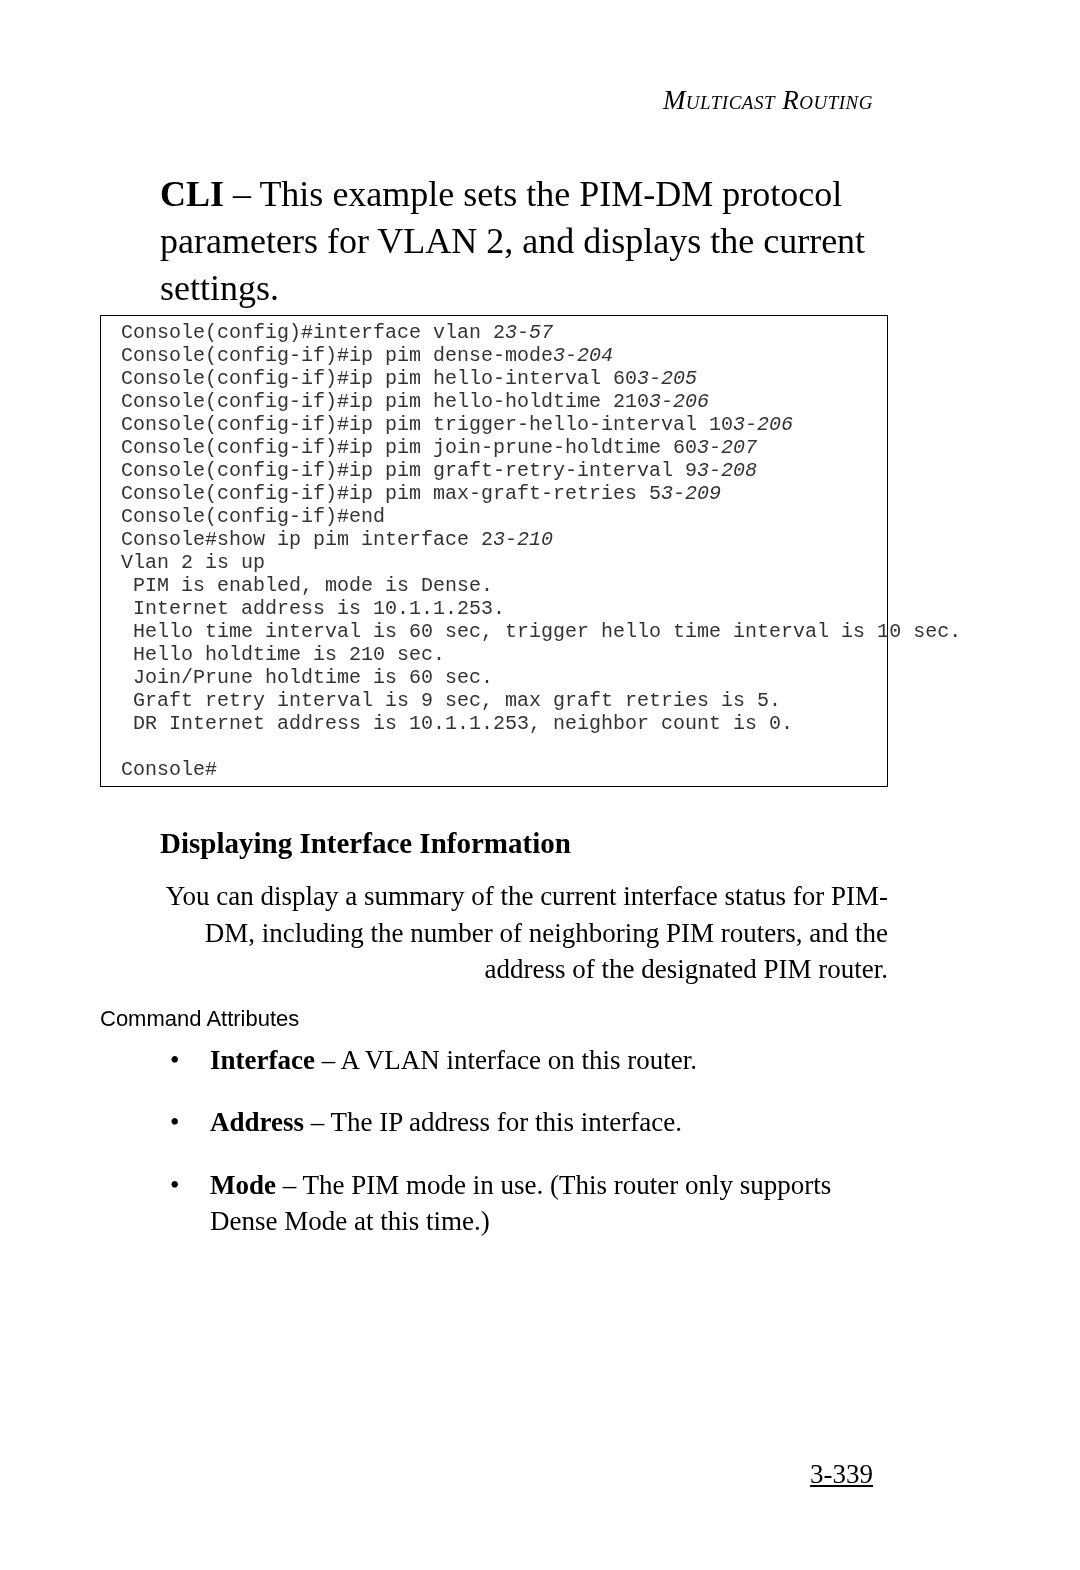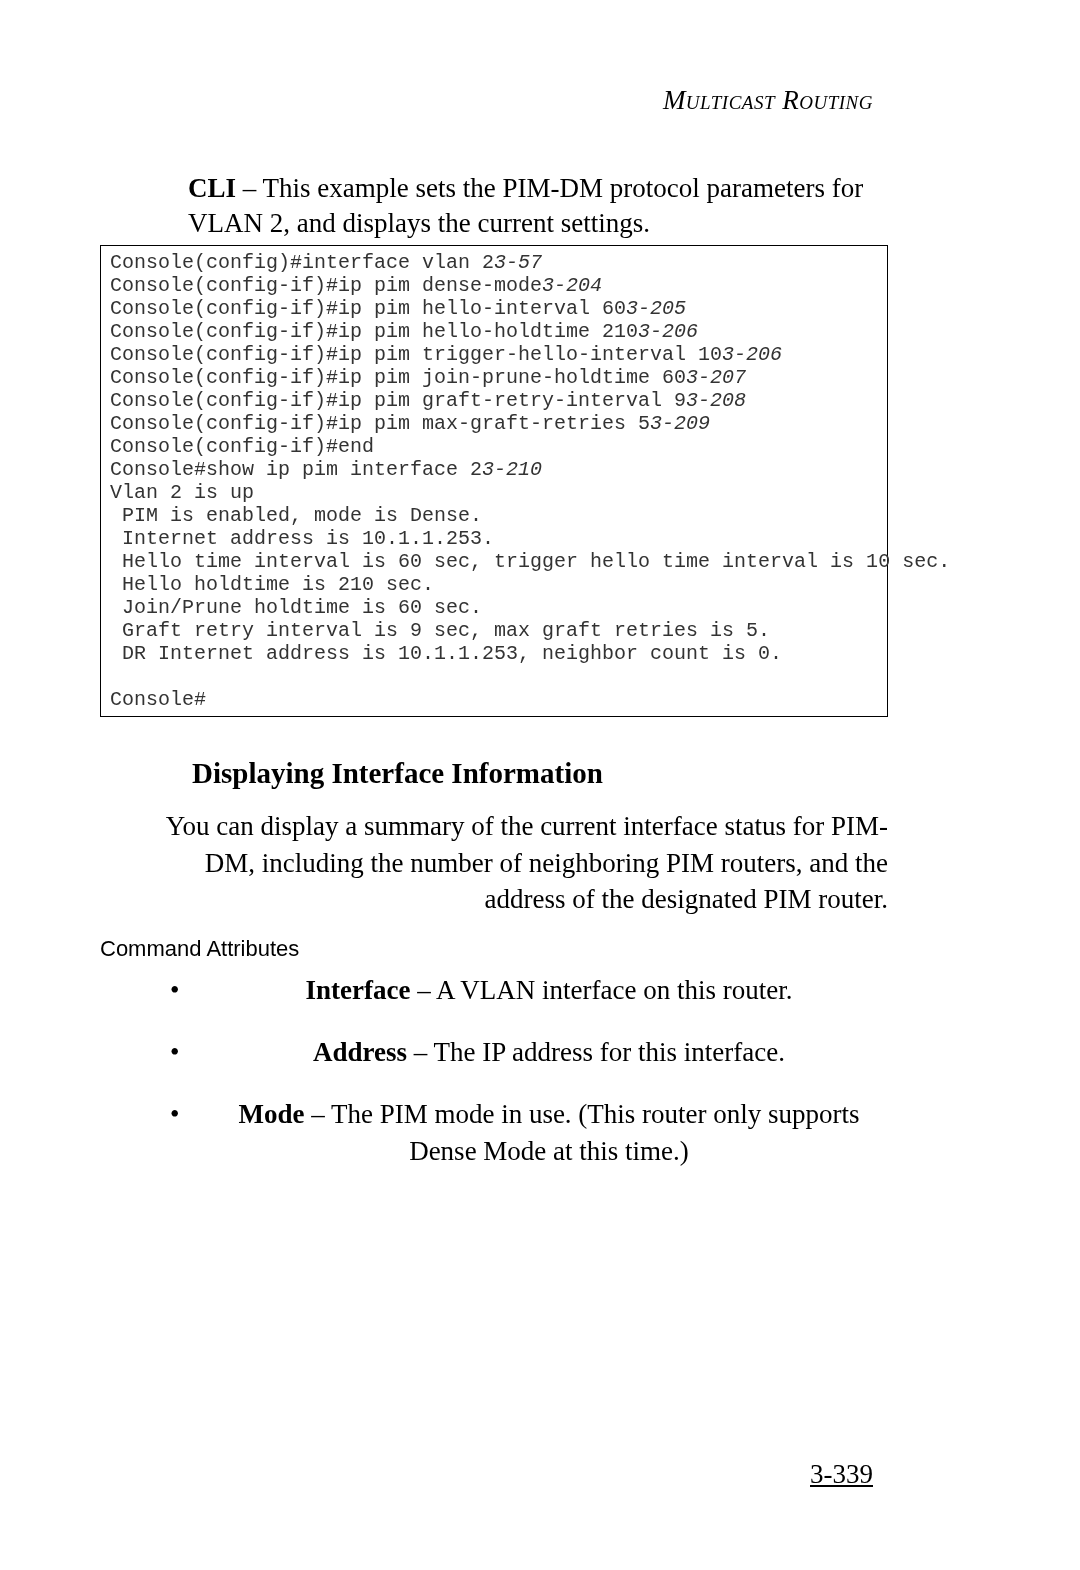--- a/index.html
+++ b/index.html
@@ -21,43 +21,43 @@
   .header {
     text-align: right;
     font-style: italic;
     font-variant: small-caps;
     letter-spacing: 0.5px;
     font-size: 27px;
     margin-bottom: 55px;
     margin-right: 15px;
   }
   .intro {
-    margin-left: 88px;
-    font-size: 27px;
+    margin-left: 60px;
+    font-size: 36px;
     line-height: 1.3;
     margin-bottom: 4px;
   }
   .intro .bold {
     font-weight: bold;
   }
   .code-box {
     border: 1px solid #000;
-    padding: 5px 9px;
+    padding: 5px 20px;
     font-family: "Courier New", monospace;
     font-size: 20px;
     line-height: 1.15;
     white-space: pre;
     margin: 0;
     color: #333;
   }
   .code-box .ref {
     font-style: italic;
   }
   .section-title {
-    margin-left: 92px;
+    margin-left: 60px;
     font-weight: bold;
     font-size: 29px;
     margin-top: 40px;
     margin-bottom: 18px;
   }
   .section-body {
     margin-left: 60px;
     font-size: 27px;
     line-height: 1.35;
     margin-bottom: 18px;
@@ -73,21 +73,20 @@
     list-style: none;
     padding: 0;
     margin: 0 0 0 60px;
   }
   ul.attrs li {
     position: relative;
     font-size: 27px;
     line-height: 1.35;
     padding-left: 50px;
     margin-bottom: 26px;
-    text-align: center;
   }
   ul.attrs li::before {
     content: "•";
     position: absolute;
     left: 10px;
     top: 0;
     font-size: 27px;
   }
   ul.attrs li .term {
     font-weight: bold;

